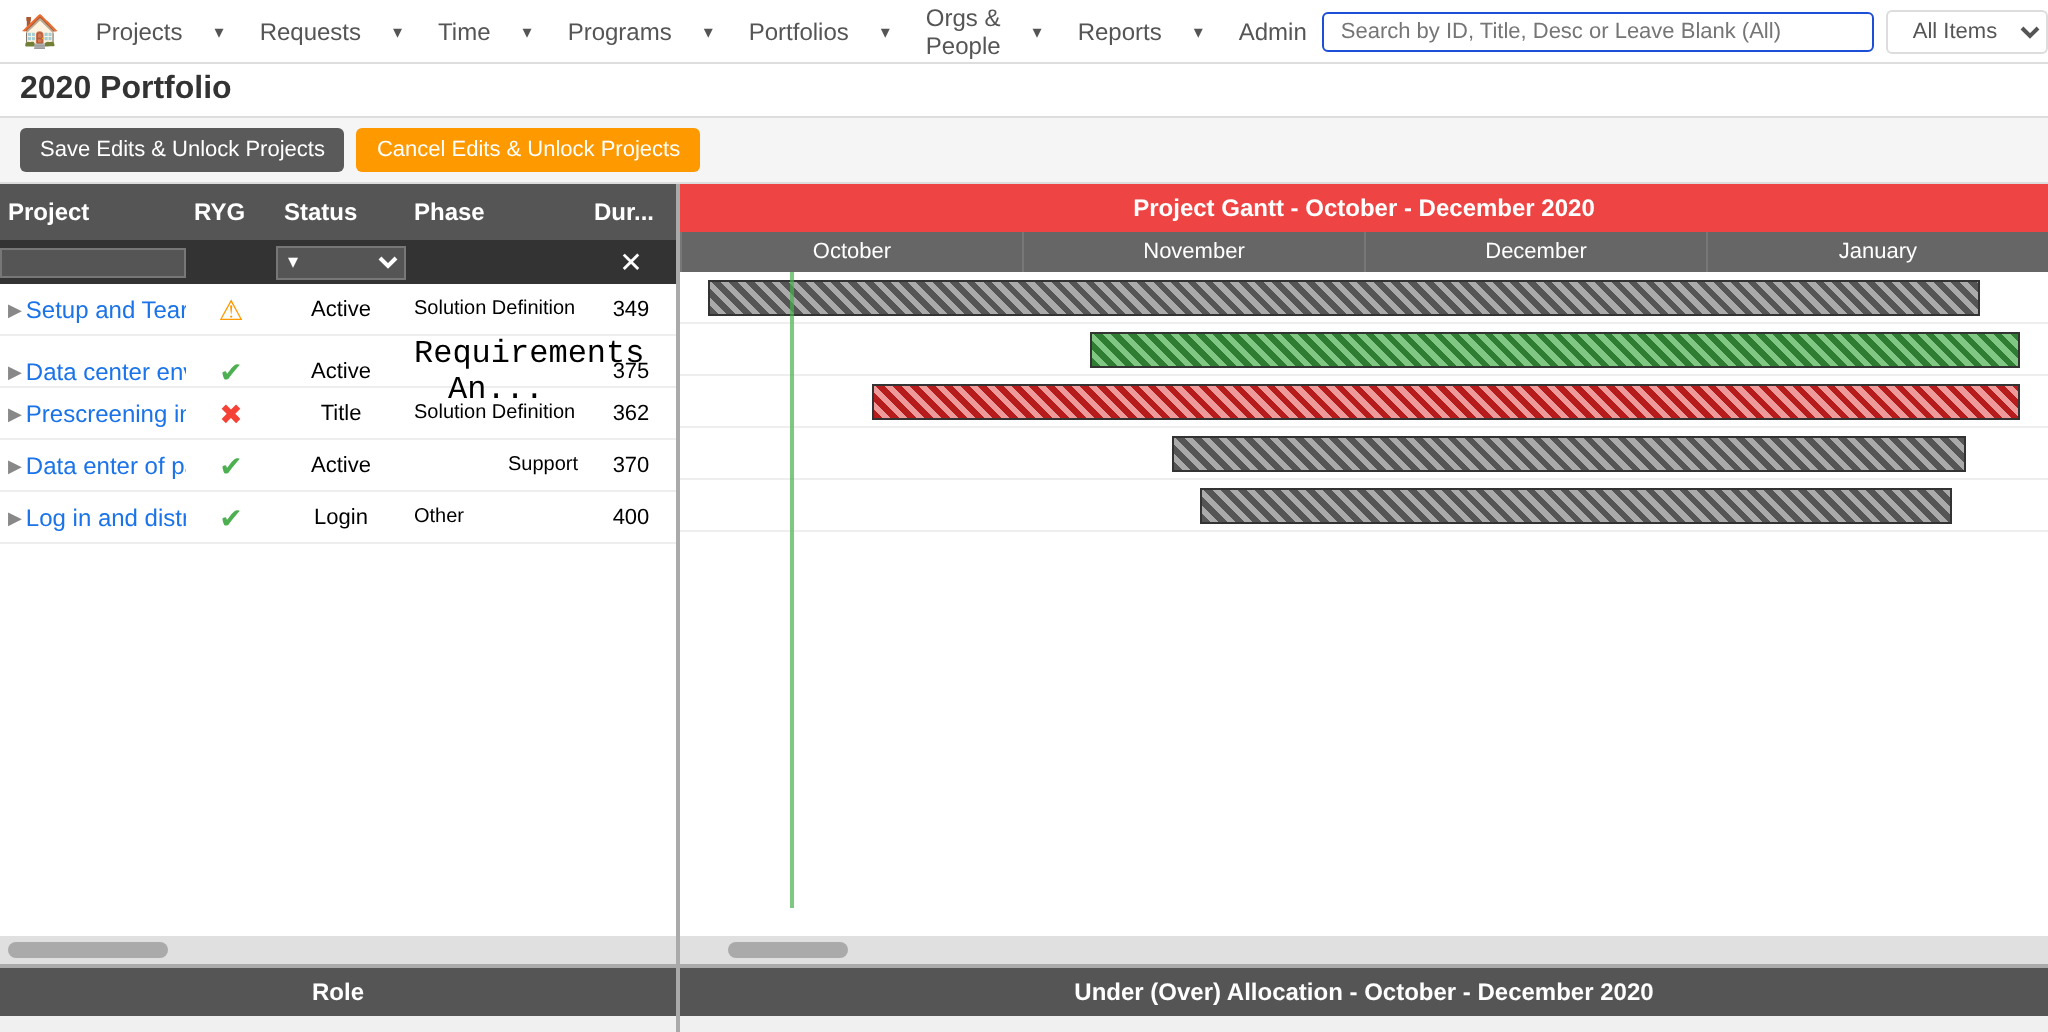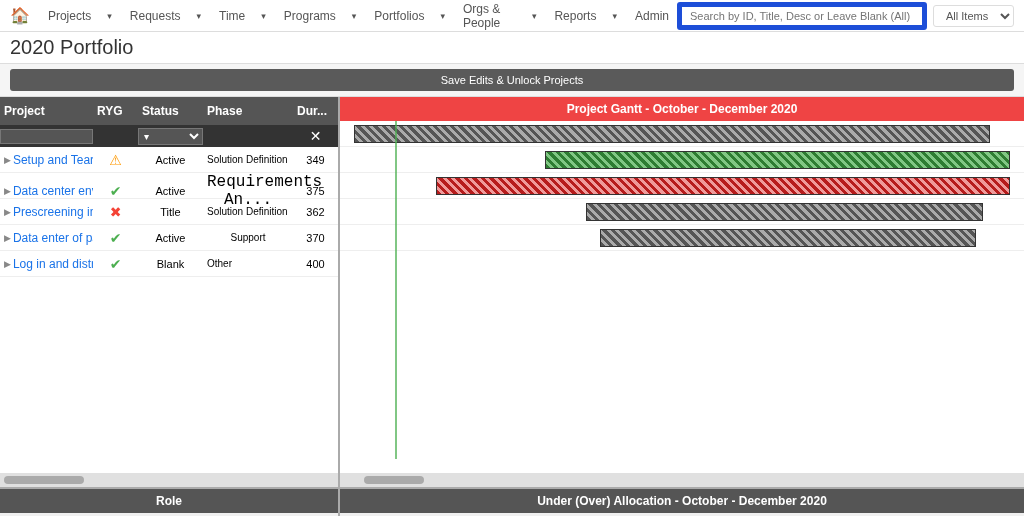--- a/index.html
+++ b/index.html
@@ -6,30 +6,30 @@
     body { background: #f0f0f0; overflow: hidden; width: 1024px; height: 516px; }
 
     
     .top-nav { background: #fff; border-bottom: 1px solid #ddd; display: flex; align-items: center; padding: 0 10px; height: 32px; }
     .logo { font-size: 18px; font-weight: bold; color: #333; margin-right: 20px; display: flex; align-items: center; }
     .nav-items { display: flex; align-items: center; gap: 2px; flex: 1; }
     .nav-home { color: #888; font-size: 16px; margin-right: 8px; cursor: pointer; }
     .nav-item { color: #555; padding: 4px 8px; cursor: pointer; display: flex; align-items: center; gap: 16px; font-size: 12px; }
     .nav-item .arrow { font-size: 9px; }
     .nav-right { display: flex; align-items: center; gap: 6px; }
-    .search-box { border: 5px solid #1d4ed8; border-radius: 3px; padding: 3px 8px; width: 250px; font-size: 11px; color: #999; }
+    .search-box { border: 1px solid #1d4ed8; border-radius: 3px; padding: 3px 8px; width: 276px; font-size: 11px; color: #999; }
     .search-filter { border: 1px solid #ddd; border-radius: 3px; padding: 3px 8px; font-size: 11px; color: #555; background: #fff; }
 
     
     .page-header { background: #fff; padding: 4px 10px 4px; border-bottom: 1px solid #ddd; }
-    .page-title { font-size: 20px; font-weight: normal; color: #333; }
+    .page-title { font-size: 16px; font-weight: bold; color: #333; }
     .breadcrumb { font-size: 11px; color: #888; }
 
     
-    .toolbar { background: #f5f5f5; padding: 5px 10px; border-bottom: 1px solid #ddd; display: flex; gap: 6px; flex-direction: column; }
+    .toolbar { background: #f5f5f5; padding: 5px 10px; border-bottom: 1px solid #ddd; display: flex; gap: 6px; }
     .btn-save { background: #5a5a5a; color: #fff; border: none; padding: 5px 10px; border-radius: 3px; cursor: pointer; font-size: 11px; }
     .btn-cancel { background: #f90; color: #fff; border: none; padding: 5px 10px; border-radius: 3px; cursor: pointer; font-size: 11px; }
 
     
     .main-content { display: flex; height: 390px; }
 
     
     .left-panel { width: 340px; min-width: 340px; border-right: 2px solid #aaa; overflow: hidden; display: flex; flex-direction: column; }
     .table-header { background: #555; color: #fff; display: grid; grid-template-columns: 1fr 45px 65px 90px 45px; align-items: center; height: 28px; font-size: 11px; font-weight: bold; }
     .table-header div { padding: 0 4px; }
@@ -118,20 +118,21 @@
 
   </div>
 </div>
 
 <div class="page-header">
   <div class="page-title">2020 Portfolio</div>
 </div>
 
 <div class="toolbar">
   <button class="btn-save">Save Edits &amp; Unlock Projects</button>
+  <button class="btn-cancel">Cancel Edits &amp; Unlock Projects</button>
 </div>
 
 <div class="main-content">
 
   <div class="left-panel">
     <div class="table-header">
       <div>Project</div>
       <div>RYG</div>
       <div>Status</div>
       <div>Phase</div>
@@ -185,44 +186,50 @@
         <div class="cell">362</div>
       </div>
 
       <div class="project-row">
         <div class="project-name">
           <span class="expand-icon">▶</span>
           <span>Data enter of pa...</span>
         </div>
         <div class="cell"><span class="status-icon status-ok">✔</span></div>
         <div class="cell">Active</div>
-        <div class="cell" style="text-align:center;font-size:10px;">Support</div>
+        <div class="cell" style="text-align:right;font-size:10px;">Support</div>
         <div class="cell">370</div>
       </div>
 
       <div class="project-row">
         <div class="project-name">
           <span class="expand-icon">▶</span>
           <span>Log in and distri...</span>
         </div>
         <div class="cell"><span class="status-icon status-ok">✔</span></div>
-        <div class="cell">Blank</div>
+        <div class="cell">Login</div>
         <div class="cell" style="text-align:left;font-size:10px;">Other</div>
         <div class="cell">400</div>
       </div>
     </div>
 
     <div style="height:14px;background:#e0e0e0;">
       <div style="height:8px;background:#aaa;border-radius:4px;width:80px;margin:3px 4px;"></div>
     </div>
   </div>
 
   <div class="right-panel">
     <div class="gantt-header-area">
       <div class="gantt-title-row">Project Gantt - October - December 2020</div>
+      <div class="gantt-months-row">
+        <div class="gantt-month">October</div>
+        <div class="gantt-month">November</div>
+        <div class="gantt-month">December</div>
+        <div class="gantt-month">January</div>
+      </div>
     </div>
     <div class="gantt-body">
 
       <div style="position:absolute;left:8%;top:0;bottom:14px;width:2px;background:#4caf50;opacity:0.7;z-index:5;"></div>
 
       <div class="gantt-row">
         <div class="gantt-bar" style="left:2%;width:93%;"></div>
       </div>
       <div class="gantt-row">
         <div class="gantt-bar green-bar" style="left:30%;width:68%;"></div>

